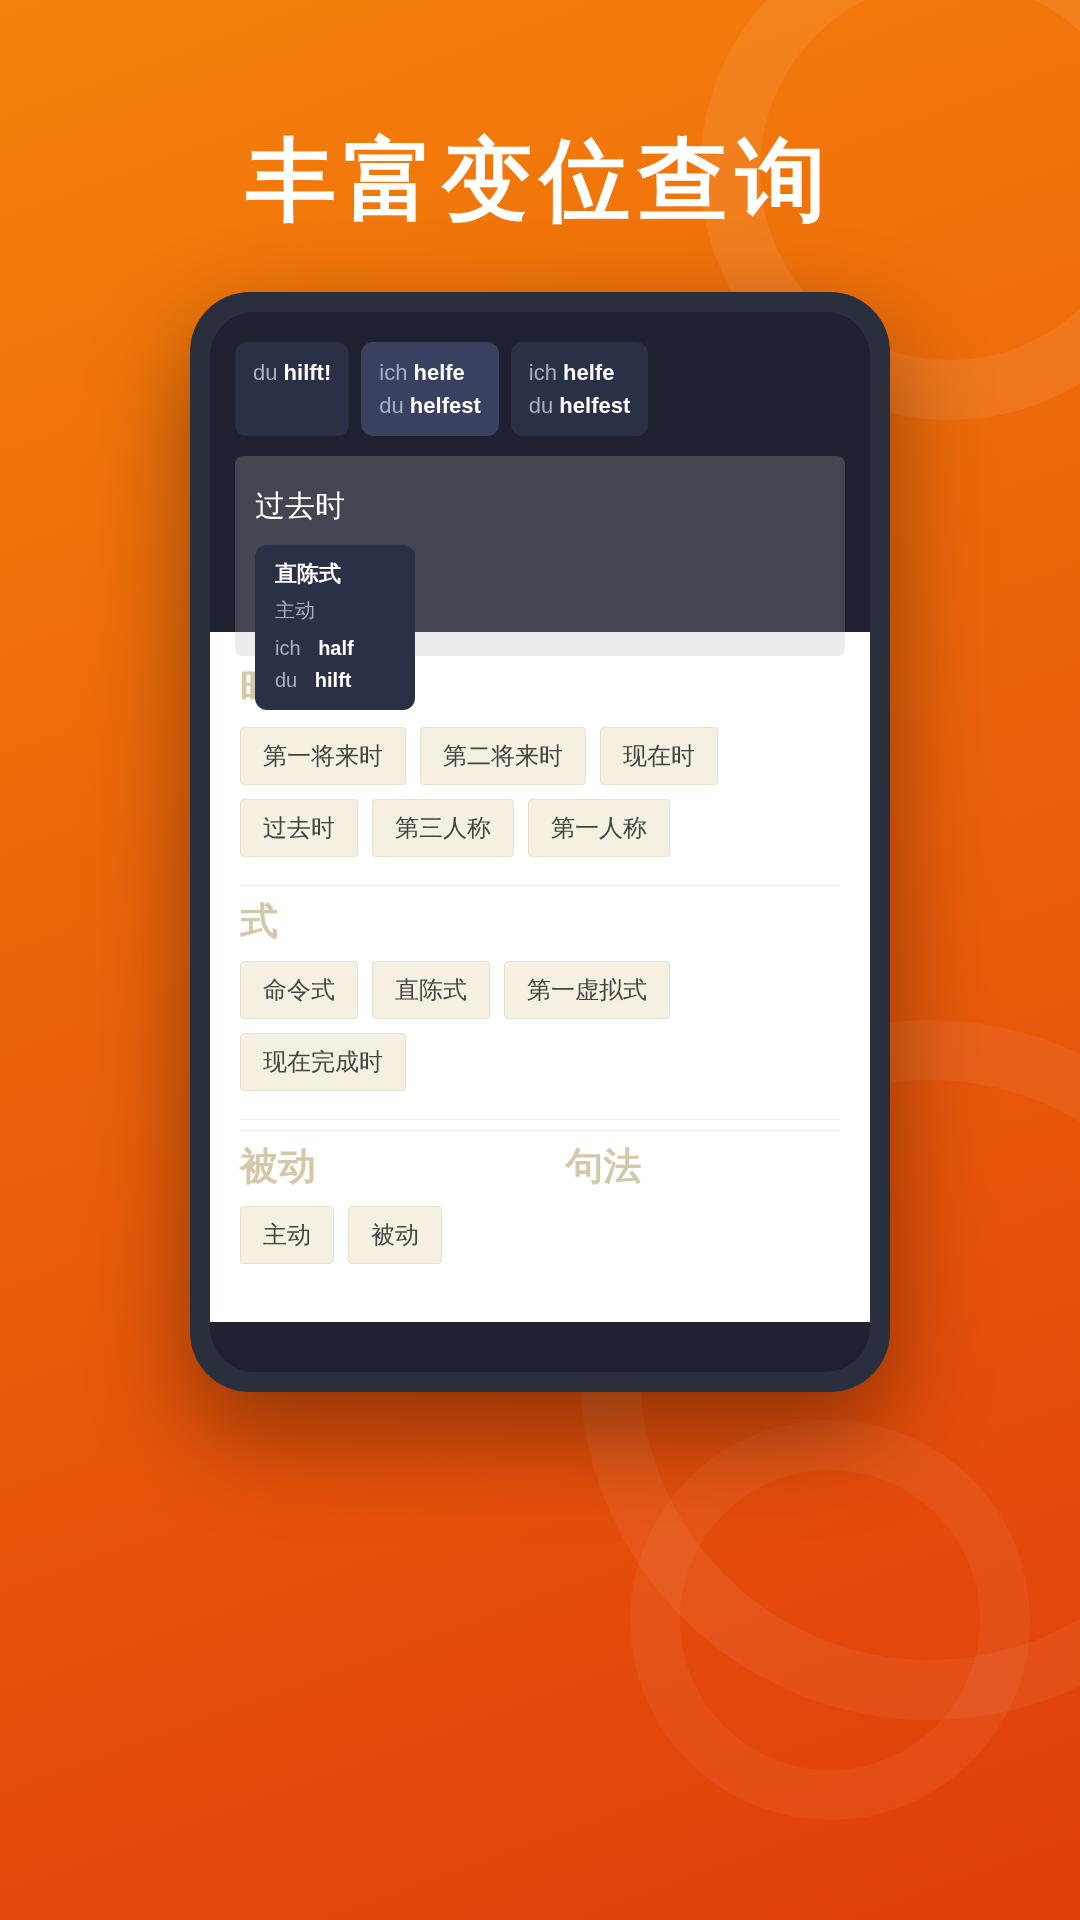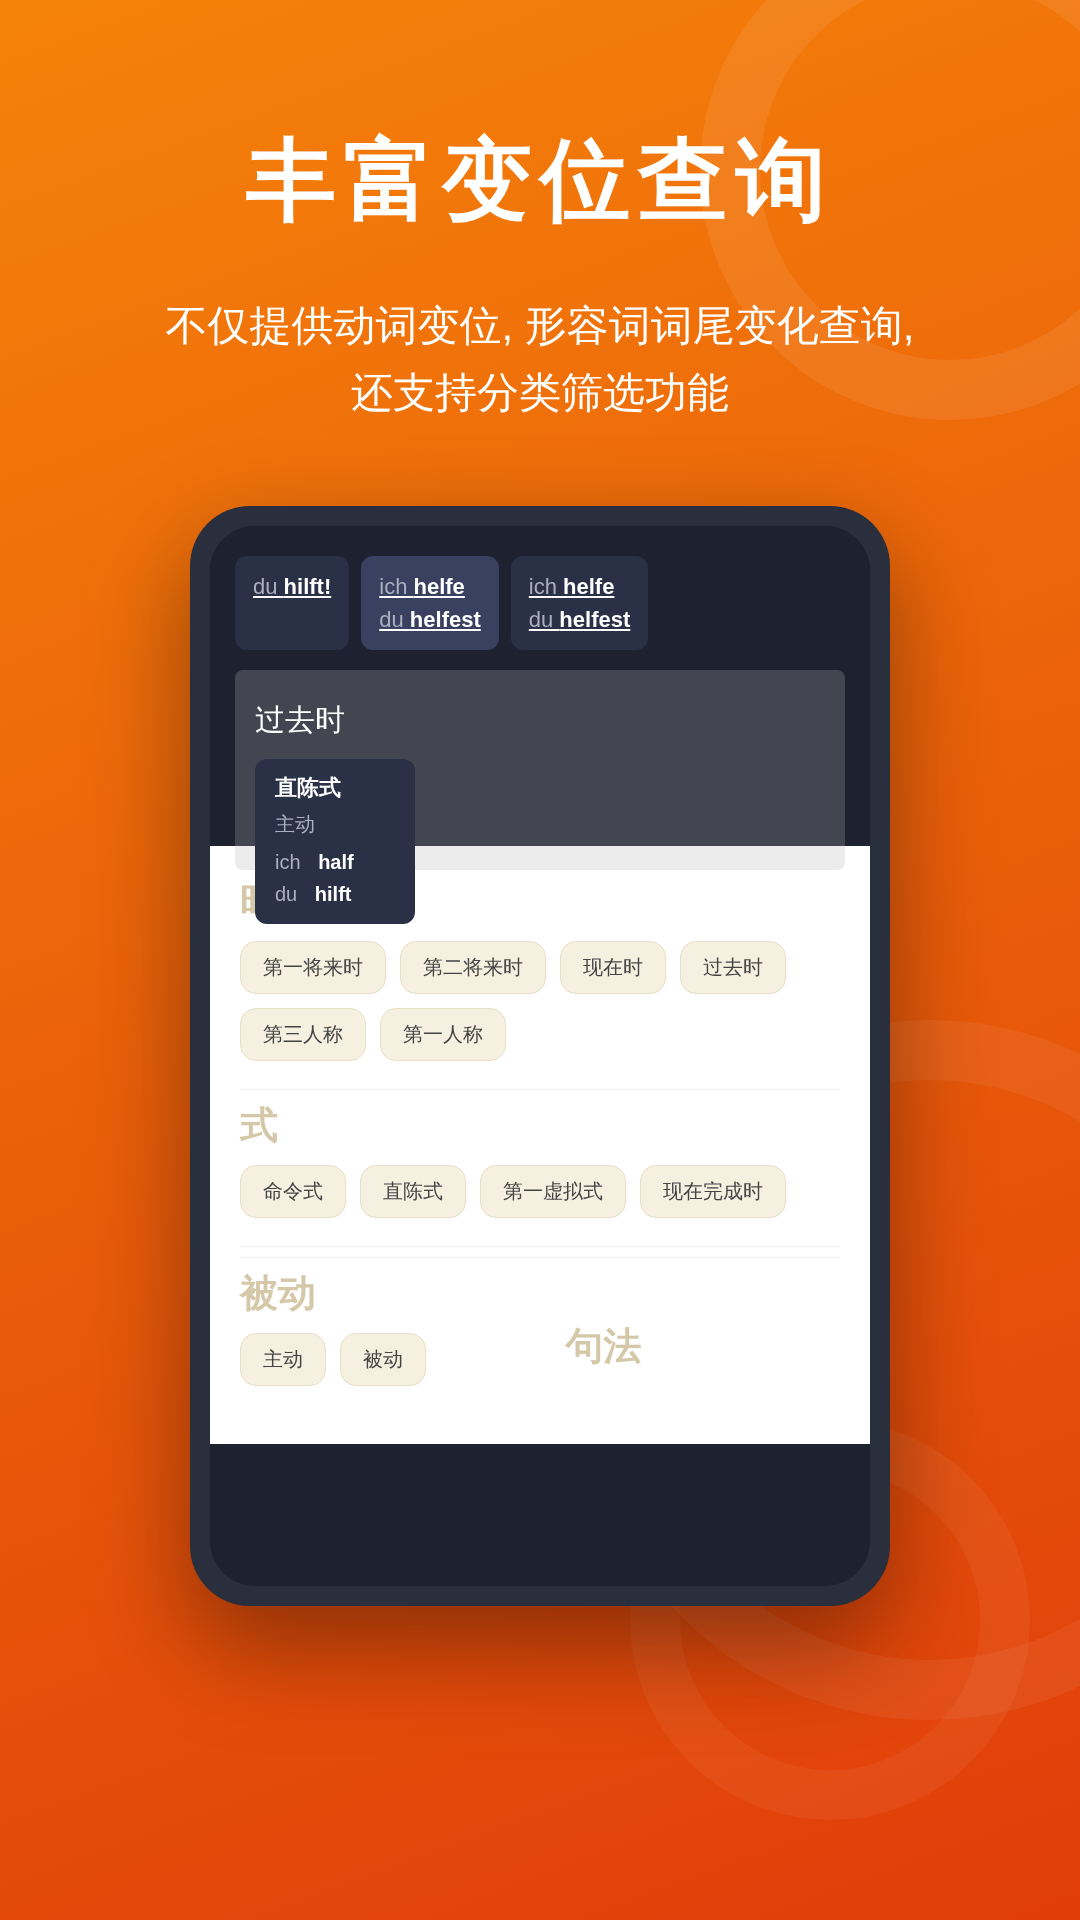--- a/index.html
+++ b/index.html
@@ -104,21 +104,20 @@
       margin-bottom: 20px;
     }
 
     .conj-card {
       background: #2a3045;
       border-radius: 12px;
       padding: 14px 18px;
       color: white;
       font-size: 22px;
       line-height: 1.5;
-      text-decoration: underline;
     }
 
     .conj-card.active {
       background: #3a4060;
     }
 
     .conj-card .pronoun {
       color: #aab0c0;
       font-weight: normal;
     }
@@ -196,23 +195,23 @@
 
     .filter-tags {
       display: flex;
       flex-wrap: wrap;
       gap: 14px;
     }
 
     .filter-tag {
       background: #f5f0e0;
       border: 1px solid #e8e0c8;
-      border-radius: 16px;
+      border-radius: 4px;
       padding: 12px 22px;
-      font-size: 20px;
+      font-size: 24px;
       color: #444;
       cursor: pointer;
     }
 
     .filter-group-inline {
       flex: 1;
     }
 
     hr.divider {
       border: none;
@@ -224,24 +223,20 @@
 <body>
 
 <div class="bg-circle-1"></div>
 <div class="bg-circle-2"></div>
 <div class="bg-circle-3"></div>
 
 <div class="page-content">
 
   <h1 class="main-title">丰富变位查询</h1>
 
-  <p class="subtitle">
-    <span>不仅提供动词变位, 形容词词尾变化查询,</span><br>
-    <span>还支持分类筛选功能</span>
-  </p>
 
   <div class="phone-mockup">
     <div class="phone-inner">
 
       <div class="phone-top-section">
 
         <div class="conjugation-cards">
           <div class="conj-card">
             <span class="pronoun">du </span><span class="verb">hilft!</span>
           </div>
@@ -298,21 +293,21 @@
             <div class="filter-tag">第一虚拟式</div>
             <div class="filter-tag">现在完成时</div>
           </div>
         </div>
 
         <hr class="divider">
 
 
         <hr class="divider">
 
-        <div style="display: flex; gap: 51px; align-items: flex-end;">
+        <div style="display: flex; gap: 51px; align-items: flex-start;">
           <div class="filter-group filter-group-inline">
             <div class="filter-group-label">被动</div>
             <div class="filter-tags">
               <div class="filter-tag">主动</div>
               <div class="filter-tag">被动</div>
             </div>
           </div>
           <div class="filter-group filter-group-inline">
             <div class="filter-group-label">句法</div>
           </div>

